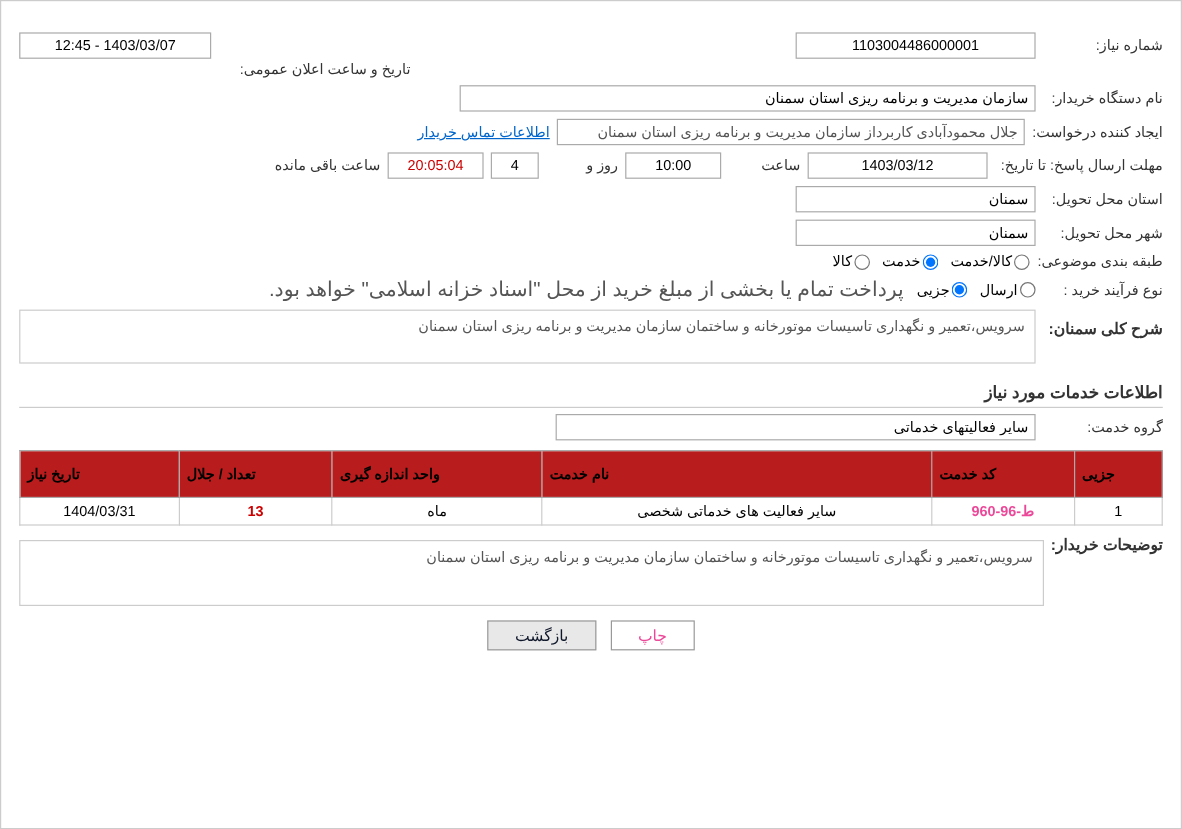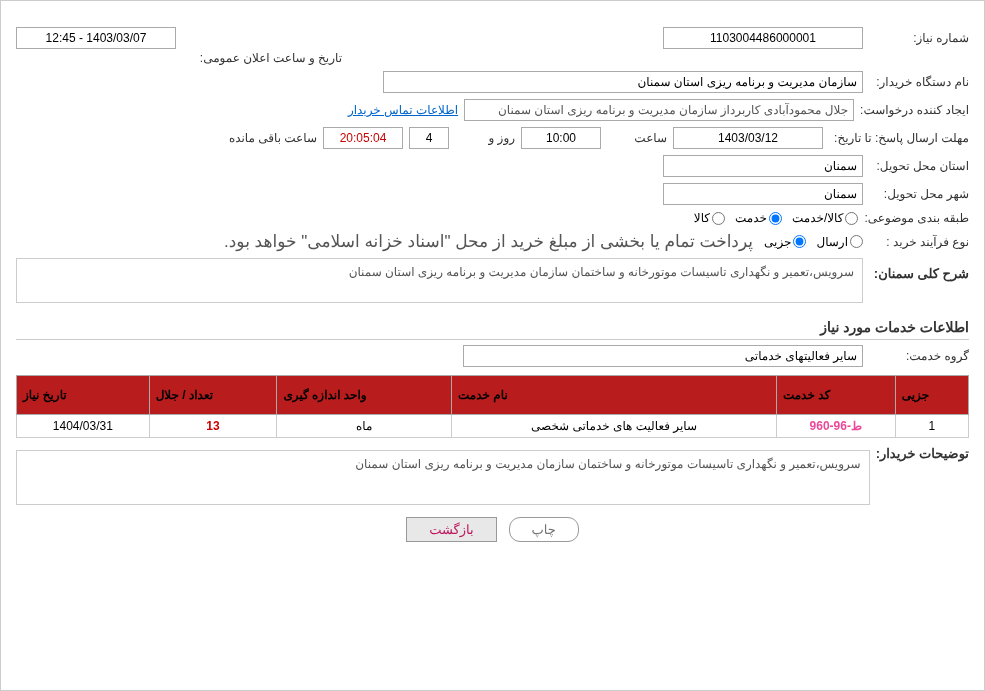--- a/index.html
+++ b/index.html
@@ -142,26 +142,25 @@
     }
     .btn {
       padding: 4px 22px;
       font-size: 13px;
       font-family: Tahoma, Arial, sans-serif;
       cursor: pointer;
       border: 1px solid #999;
     }
     .btn-print {
       background: #fff;
-      color: #737373;
-      border-radius: 11px;
+      color: #ec4899;
     }
     .btn-back {
       background: #e8e8e8;
-      color: #be185d;
+      color: #0f172a;
     }
   </style>
 </head>
 <body>
 
 <div class="page-wrapper">
 
 
   <div class="content">
 

